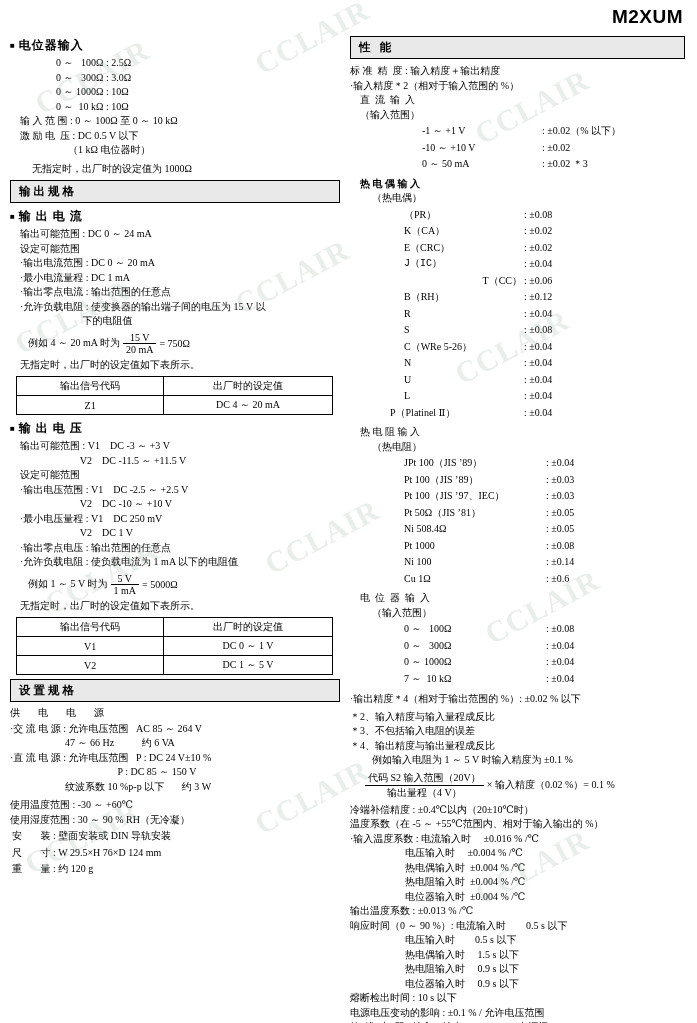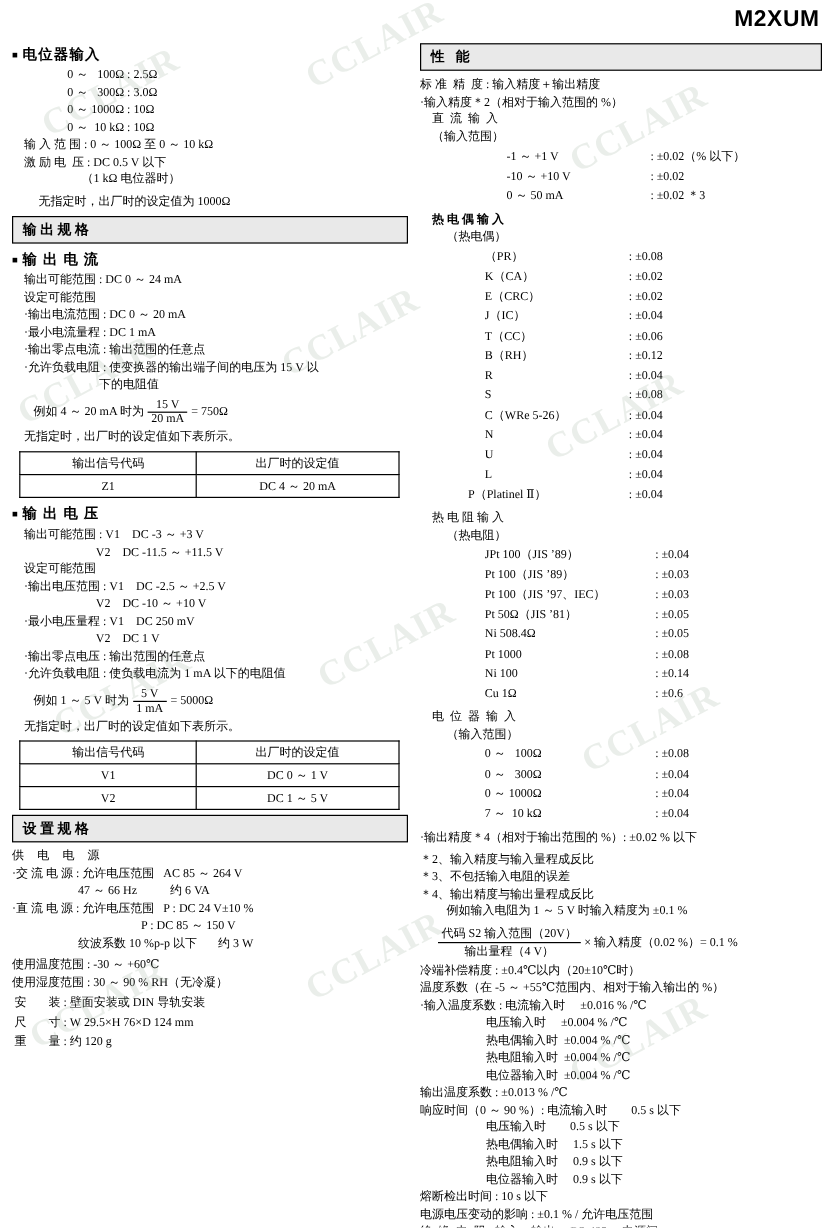--- a/index.html
+++ b/index.html
@@ -73,21 +73,21 @@
     content: "\25A0";
     font-size: 8px;
     margin-right: 3px;
     vertical-align: 1px;
   }
   .line {
     line-height: 1.45;
     white-space: pre;
     font-size: 10px;
   }
-  .line.sp { letter-spacing: 2px; }
+  .line.sp { letter-spacing: 2px; font-family: Liberation Mono, monospace; }
   .ind1 { padding-left: 10px; }
   .ind2 { padding-left: 22px; }
   .ind4 { padding-left: 46px; }
   .ind5 { padding-left: 58px; }
 
   table.spec {
     border-collapse: collapse;
     width: 96%;
     margin: 4px 0 4px 6px;
     font-size: 10px;
@@ -292,25 +292,25 @@
             </tr>
         <tr>
               <td style="width:118px; padding-left:52px;">K（CA）</td>
               <td>: ±0.02</td>
             </tr>
         <tr>
               <td style="width:118px; padding-left:52px;">E（CRC）</td>
               <td>: ±0.02</td>
             </tr>
         <tr>
-              <td style="width:118px; padding-left:52px;">J（IC）</td>
-              <td>: ±0.04</td>
-            </tr>
-        <tr>
-              <td style="width:118px; padding-left:52px;">T（CC）</td>
+              <td style="width:118px; padding-left:52px;font-family:Liberation Mono, monospace;">J（IC）</td>
+              <td>: ±0.04</td>
+            </tr>
+        <tr>
+              <td style="width:118px; padding-left:52px;text-align:right;">T（CC）</td>
               <td>: ±0.06</td>
             </tr>
         <tr>
               <td style="width:118px; padding-left:52px;">B（RH）</td>
               <td>: ±0.12</td>
             </tr>
         <tr>
               <td style="width:118px; padding-left:52px;">R</td>
               <td>: ±0.04</td>
             </tr>

